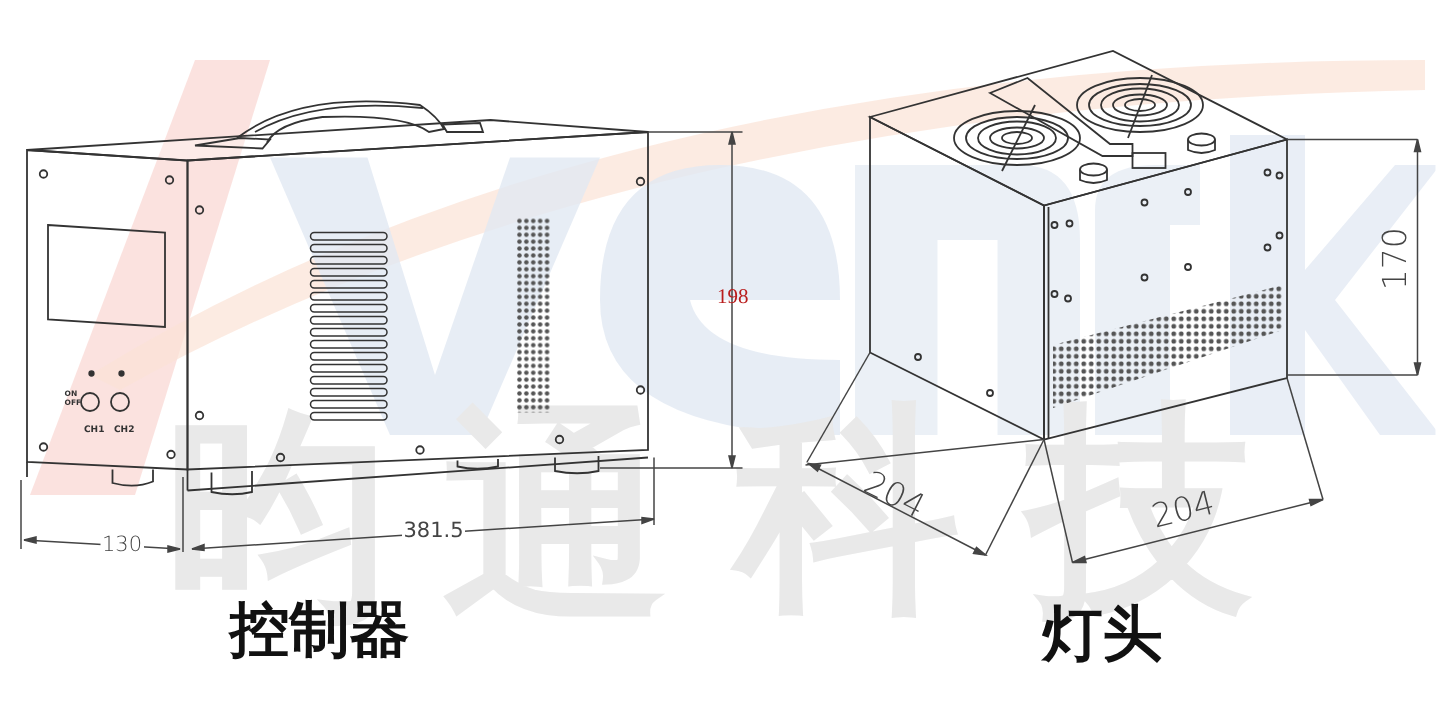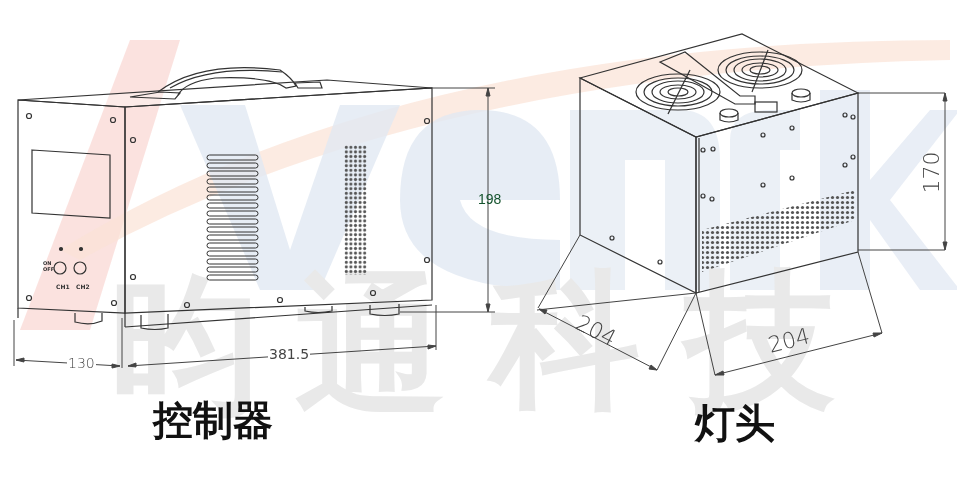--- a/index.html
+++ b/index.html
@@ -117,21 +117,21 @@
     <polygon points="128,366 136,363 136,367"></polygon>
       <polygon points="436,346 428,345 428,349"></polygon>
     <line x1="400" y1="312" x2="495" y2="312"></line>
     <line x1="432" y1="88" x2="495" y2="88"></line>
     <line x1="488" y1="88" x2="488" y2="312"></line>
     <polygon points="488,88 486,96 490,96"></polygon>
       <polygon points="488,312 486,304 490,304"></polygon>
   </svg>
   <div style="position:absolute;left:67px;top:355px;font-size:14px;color:#444;background:#fff;padding:0 1px;font-family:'DejaVu Sans',sans-serif;font-weight:300;">130</div>
   <div style="position:absolute;left:268px;top:346px;font-size:14px;color:#444;background:#fff;padding:0 1px;font-family:'DejaVu Sans',sans-serif;text-align:right;">381.5</div>
-  <div style="position:absolute;left:478px;top:191px;font-size:14px;color:#14532d;font-family:Liberation Sans, sans-serif;">198</div>
+  <div style="position:absolute;left:478px;top:191px;font-size:14px;color:#b91c1c;font-family:Liberation Serif, serif;">198</div>
 
   <div style="position:absolute;left:43px;top:260px;font-size:5px;line-height:6px;color:#333;font-weight:bold;">
     <div>ON</div>
     <div>OFF</div>
   </div>
   <div style="position:absolute;left:56px;top:283px;font-size:6px;color:#333;font-weight:bold;">CH1</div>
   <div style="position:absolute;left:76px;top:283px;font-size:6px;color:#333;font-weight:bold;">CH2</div>
 
   <svg width="957" height="479" style="position:absolute;left:0;top:0;" stroke="#333" fill="none" stroke-width="1.2">
 

